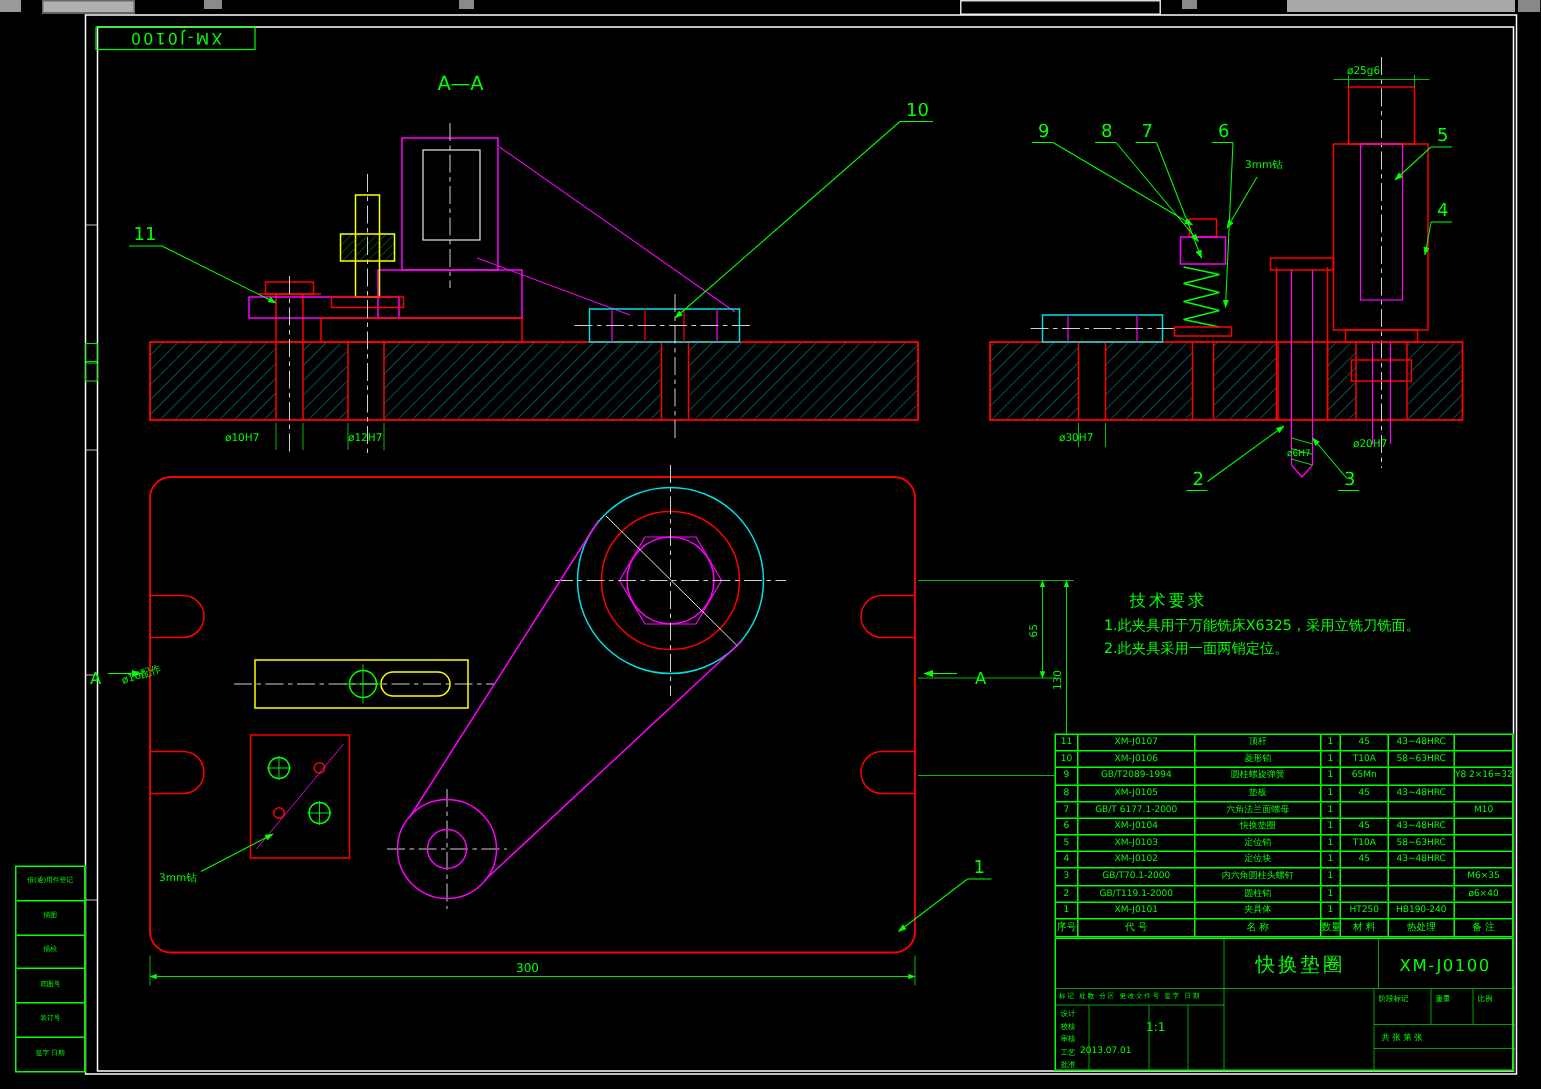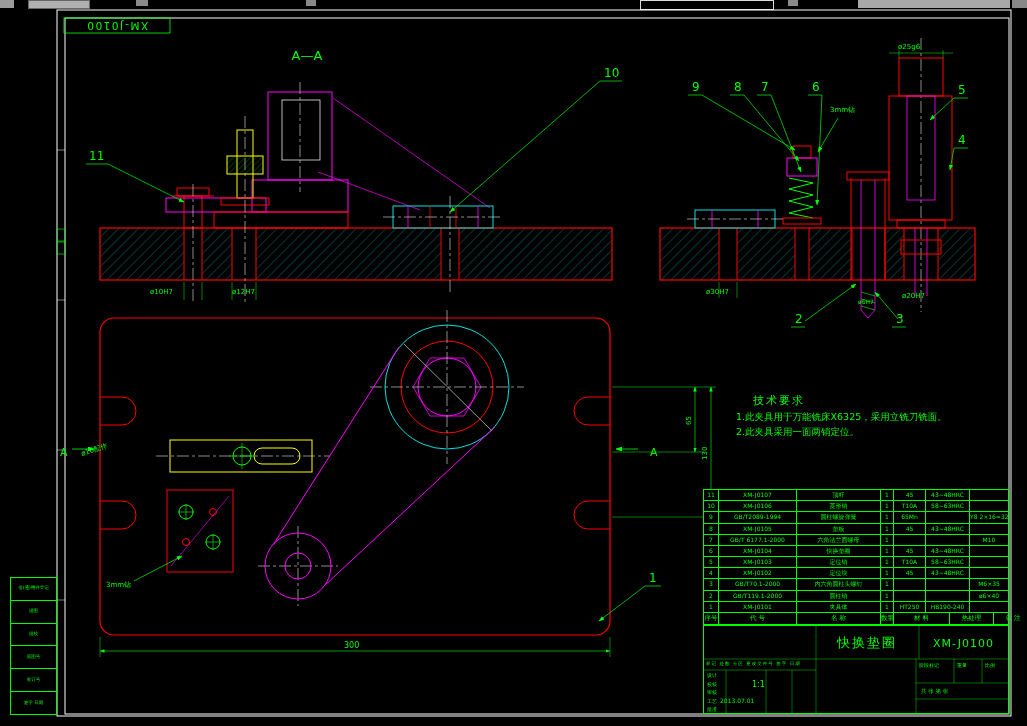--- a/index.html
+++ b/index.html
@@ -12,21 +12,21 @@
 .bom-row{display:flex;height:11.34px;border-bottom:1px solid #00ff00}
 .bom-row:last-child{border-bottom:none}
 .bom-cell{border-right:1px solid #00ff00;color:#00ff00;font-size:6px;line-height:10px;text-align:center;overflow:hidden;white-space:nowrap;flex-shrink:0}
 .bom-cell:last-child{border-right:none}
 .bom-head .bom-cell{font-size:6.5px}
 #titleblock{position:absolute;left:703px;top:625px;width:306px;height:89px;border:1px solid #00ff00;color:#00ff00;background:#000}
 #titleblock .abs{position:absolute}
 .tb-grid{position:absolute;left:0;top:0}
 .tb-title{left:113px;top:8px;width:100px;text-align:center;font-size:13px;letter-spacing:2px}
 .tb-code{left:215px;top:11px;width:89px;text-align:center;font-size:11px;letter-spacing:1px}
-.tb-scale{left:48px;top:54px;font-size:8px}
+.tb-scale{left:60px;top:54px;font-size:8px}
 .tb-date{left:16px;top:71px;font-size:6px}
 .tb-hrow{left:2px;top:35px;font-size:4.5px;letter-spacing:1px;white-space:nowrap}
 .tb-stage{left:215px;top:36px;font-size:5px}
 .tb-weight{left:253px;top:36px;font-size:5px}
 .tb-ratio{left:281px;top:36px;font-size:5px}
 .tb-sheets{left:217px;top:62px;font-size:5.5px}
 .tb-role{position:absolute;left:3px;font-size:5px;color:#00ff00}
 #margin-block{position:absolute;left:10px;top:577px;width:47px;height:138px;border:1px solid #00ff00;display:flex;flex-direction:column;background:#000}
 .margin-row{flex:1;border-bottom:1px solid #00ff00;color:#00ff00;font-size:4.5px;display:flex;align-items:center;justify-content:center;text-align:center;line-height:1.1}
 .margin-row:last-child{border-bottom:none}
@@ -417,21 +417,21 @@
         <div class="bom-cell" style="width: 13px;">1</div>
         <div class="bom-cell" style="width: 32px;">HT250</div>
         <div class="bom-cell" style="width: 44px;">HB190-240</div>
         <div class="bom-cell" style="width: 38px;"></div>
       </div>
       <div class="bom-row bom-head">
         <div class="bom-cell" style="width: 15px;">序号</div>
         <div class="bom-cell" style="width: 78px;">代  号</div>
         <div class="bom-cell" style="width: 84px;">名  称</div>
         <div class="bom-cell" style="width: 13px;">数量</div>
-        <div class="bom-cell" style="width: 56px;">材 料</div>
+        <div class="bom-cell" style="width: 32px;">材 料</div>
         <div class="bom-cell" style="width: 44px;">热处理</div>
         <div class="bom-cell" style="width: 38px;">备 注</div>
       </div>
     </div>
 
   <div id="titleblock">
     <svg class="tb-grid" width="306" height="89">
       <g stroke="#00ff00" stroke-width="0.5" opacity="0.85">
         <line x1="112" y1="0" x2="112" y2="89"></line>
         <line x1="215" y1="0" x2="215" y2="33"></line>

